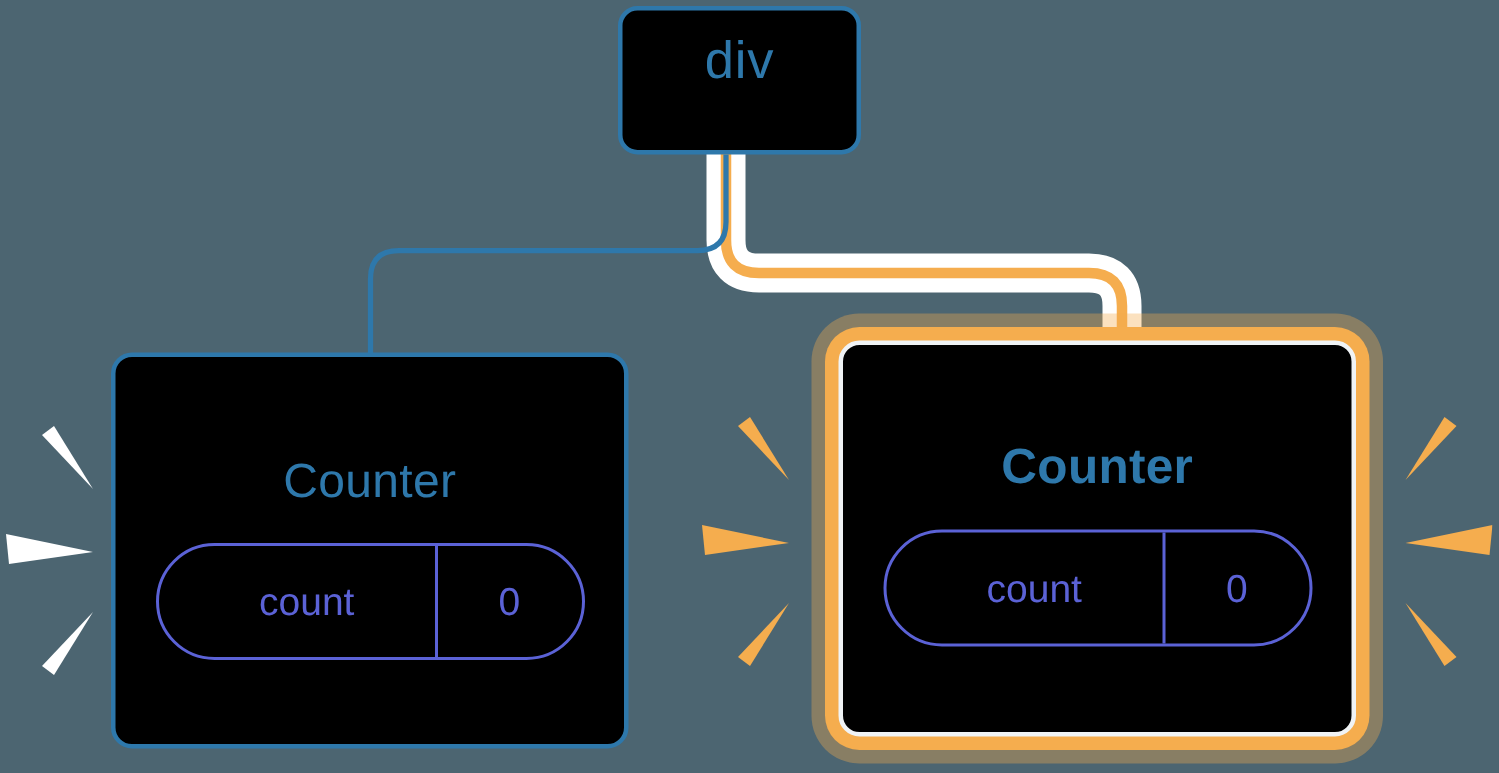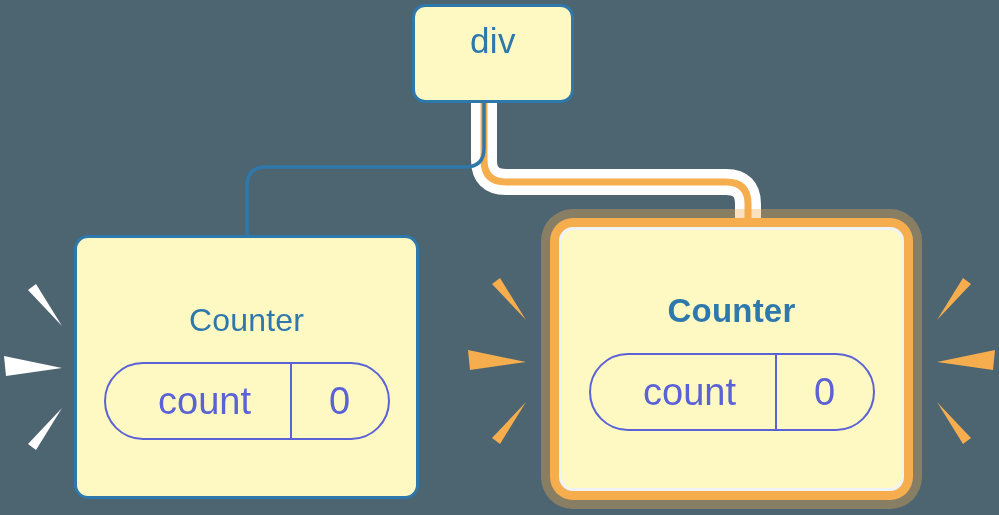--- a/index.html
+++ b/index.html
@@ -22,21 +22,21 @@
     position: absolute;
     left: 0;
     top: 0;
     width: 999px;
     height: 515px;
   }
 
   
   .node {
     position: absolute;
-    background: #fef9c3;
+    background: #000000;
     box-sizing: border-box;
     display: flex;
     flex-direction: column;
     align-items: center;
     justify-content: center;
   }
 
   .node-div {
     left: 412px;
     top: 4px;
@@ -99,21 +99,21 @@
     border: 2px solid #5b62d6;
     border-radius: 39px;
     box-sizing: border-box;
   }
   .pill-key,
   .pill-val {
     display: flex;
     align-items: center;
     justify-content: center;
     color: #5b62d6;
-    font-size: 38px;
+    font-size: 26px;
     line-height: 1;
   }
   .pill-key {
     width: 170px;
     padding-left: 14px;
   }
   .pill-val {
     width: 96px;
     border-left: 2px solid #5b62d6;
   }

